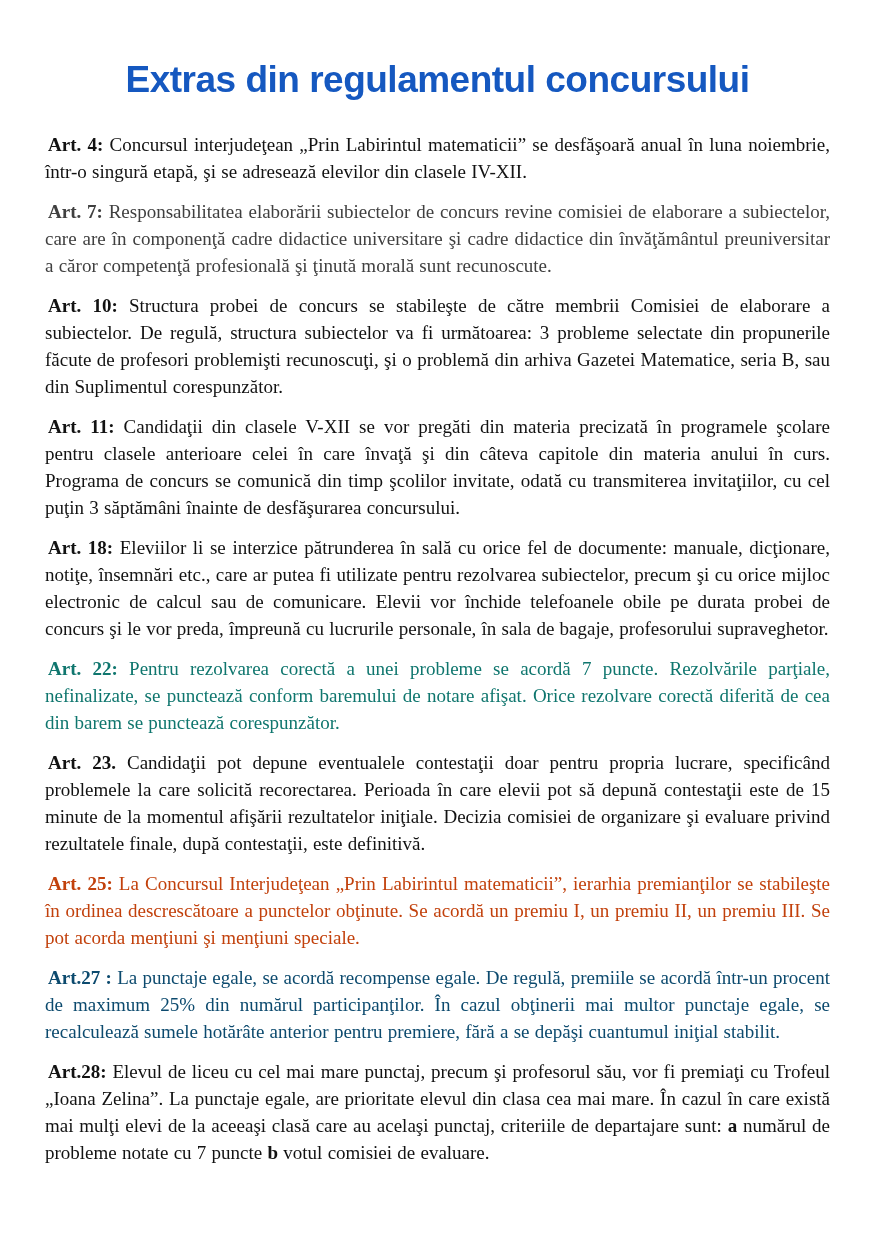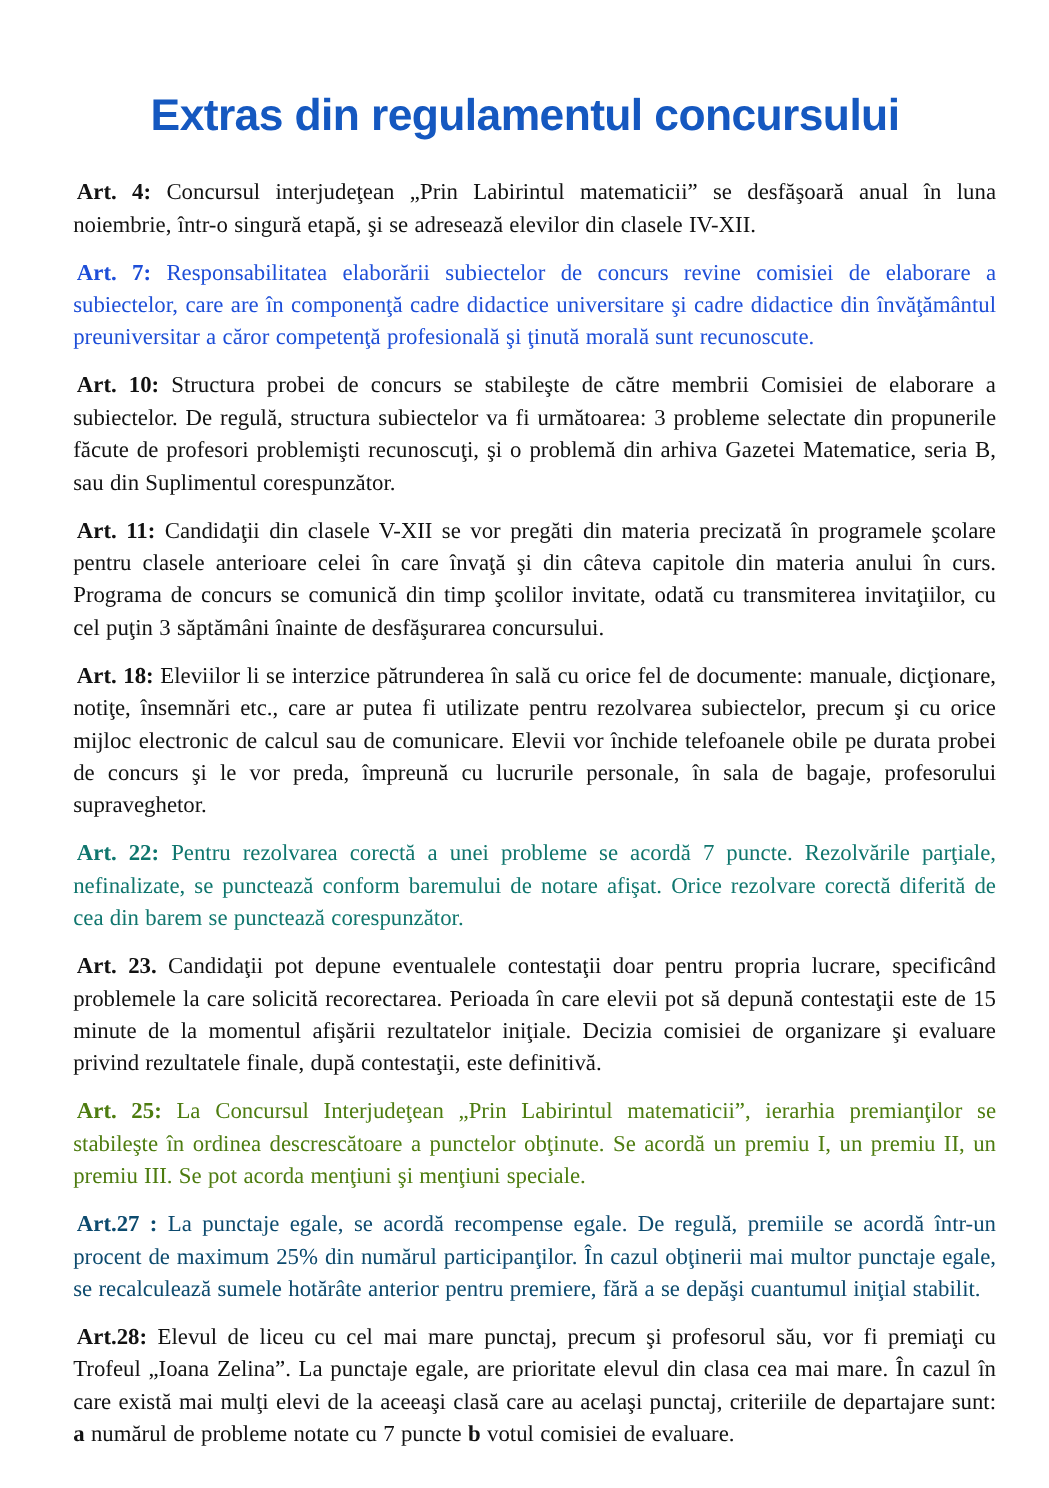--- a/index.html
+++ b/index.html
@@ -20,53 +20,53 @@
     padding: 57px 44px 0 45px;
     background: #ffffff;
   }
   .title {
     font-family: "Liberation Sans", sans-serif;
     font-weight: bold;
     font-size: 37px;
     line-height: 46px;
     letter-spacing: -0.5px;
     text-align: center;
-    margin: 16px 0 28px 0;
+    margin: 0 0 28px 0;
     color: #1558c0; 
   }
   .articles {
     margin: 0;
     padding: 0;
   }
   .article {
     font-family: "Liberation Serif", serif;
     font-size: 19px;
     line-height: 27px;
     color: #121212;
     text-align: justify;
     text-indent: 3px;
-    margin: 0 0 13px 16px;
+    margin: 0 0 13px 0;
     word-spacing: 0.5px;
   }
   .article .b {
     font-weight: bold;
   }
 </style>
 </head>
 <body>
 
 <div class="page">
   <h1 class="title" style="color: rgb(21, 88, 192);">Extras din regulamentul concursului</h1>
 
   <div class="articles">
 
   <p class="article" style="color: rgb(18, 18, 18);"><span class="b">Art. 4:</span><span class=""> Concursul interjudeţean „Prin Labirintul matematicii” se desfăşoară anual în luna noiembrie, într-o singură etapă, şi se adresează elevilor din clasele IV-XII.</span></p>
-      <p class="article" style="color: #1d4ed8;"><span class="b">Art. 7:</span><span class=""> Responsabilitatea elaborării subiectelor de concurs revine comisiei de elaborare a subiectelor, care are în componenţă cadre didactice universitare şi cadre didactice din învăţământul preuniversitar a căror competenţă profesională şi ţinută morală sunt recunoscute.</span></p>
+      <p class="article" style="color: #404040;"><span class="b">Art. 7:</span><span class=""> Responsabilitatea elaborării subiectelor de concurs revine comisiei de elaborare a subiectelor, care are în componenţă cadre didactice universitare şi cadre didactice din învăţământul preuniversitar a căror competenţă profesională şi ţinută morală sunt recunoscute.</span></p>
       <p class="article" style="color: rgb(18, 18, 18);"><span class="b">Art. 10:</span><span class=""> Structura probei de concurs se stabileşte de către membrii Comisiei de elaborare a subiectelor. De regulă, structura subiectelor va fi următoarea: 3 probleme selectate din propunerile făcute de profesori problemişti recunoscuţi, şi o problemă din arhiva Gazetei Matematice, seria B, sau din Suplimentul corespunzător.</span></p>
       <p class="article" style="color: rgb(18, 18, 18);"><span class="b">Art. 11:</span><span class=""> Candidaţii din clasele V-XII se vor pregăti din materia precizată în programele şcolare pentru clasele anterioare celei în care învaţă şi din câteva capitole din materia anului în curs. Programa de concurs se comunică din timp şcolilor invitate, odată cu transmiterea invitaţiilor, cu cel puţin 3 săptămâni înainte de desfăşurarea concursului.</span></p>
       <p class="article" style="color: rgb(18, 18, 18);"><span class="b">Art. 18:</span><span class=""> Eleviilor li se interzice pătrunderea în sală cu orice fel de documente: manuale, dicţionare, notiţe, însemnări etc., care ar putea fi utilizate pentru rezolvarea subiectelor, precum şi cu orice mijloc electronic de calcul sau de comunicare. Elevii vor închide telefoanele obile pe durata probei de concurs şi le vor preda, împreună cu lucrurile personale, în sala de bagaje, profesorului supraveghetor.</span></p>
       <p class="article" style="color: #0f766e;"><span class="b">Art. 22:</span><span class=""> Pentru rezolvarea corectă a unei probleme se acordă 7 puncte. Rezolvările parţiale, nefinalizate, se punctează conform baremului de notare afişat. Orice rezolvare corectă diferită de cea din barem se punctează corespunzător.</span></p>
       <p class="article" style="color: rgb(18, 18, 18);"><span class="b">Art. 23.</span><span class=""> Candidaţii pot depune eventualele contestaţii doar pentru propria lucrare, specificând problemele la care solicită recorectarea. Perioada în care elevii pot să depună contestaţii este de 15 minute de la momentul afişării rezultatelor iniţiale. Decizia comisiei de organizare şi evaluare privind rezultatele finale, după contestaţii, este definitivă.</span></p>
-      <p class="article" style="color: #4d7c0f;"><span class="b">Art. 25:</span><span class=""> La Concursul Interjudeţean „Prin Labirintul matematicii”, ierarhia premianţilor se stabileşte în ordinea descrescătoare a punctelor obţinute. Se acordă un premiu I, un premiu II, un premiu III. Se pot acorda menţiuni şi menţiuni speciale.</span></p>
+      <p class="article" style="color: #c2410c;"><span class="b">Art. 25:</span><span class=""> La Concursul Interjudeţean „Prin Labirintul matematicii”, ierarhia premianţilor se stabileşte în ordinea descrescătoare a punctelor obţinute. Se acordă un premiu I, un premiu II, un premiu III. Se pot acorda menţiuni şi menţiuni speciale.</span></p>
       <p class="article" style="color: #0c4a6e;"><span class="b">Art.27 :</span><span class=""> La punctaje egale, se acordă recompense egale. De regulă, premiile se acordă într-un procent de maximum 25% din numărul participanţilor. În cazul obţinerii mai multor punctaje egale, se recalculează sumele hotărâte anterior pentru premiere, fără a se depăşi cuantumul iniţial stabilit.</span></p>
       <p class="article" style="color: rgb(18, 18, 18);"><span class="b">Art.28:</span><span class=""> Elevul de liceu cu cel mai mare punctaj, precum şi profesorul său, vor fi premiaţi cu Trofeul „Ioana Zelina”. La punctaje egale, are prioritate elevul din clasa cea mai mare. În cazul în care există mai mulţi elevi de la aceeaşi clasă care au acelaşi punctaj, criteriile de departajare sunt: </span><span class="b">a</span><span class=""> numărul de probleme notate cu 7 puncte </span><span class="b">b</span><span class=""> votul comisiei de evaluare.</span></p>
     </div>
 </div>
 
 </body></html>

